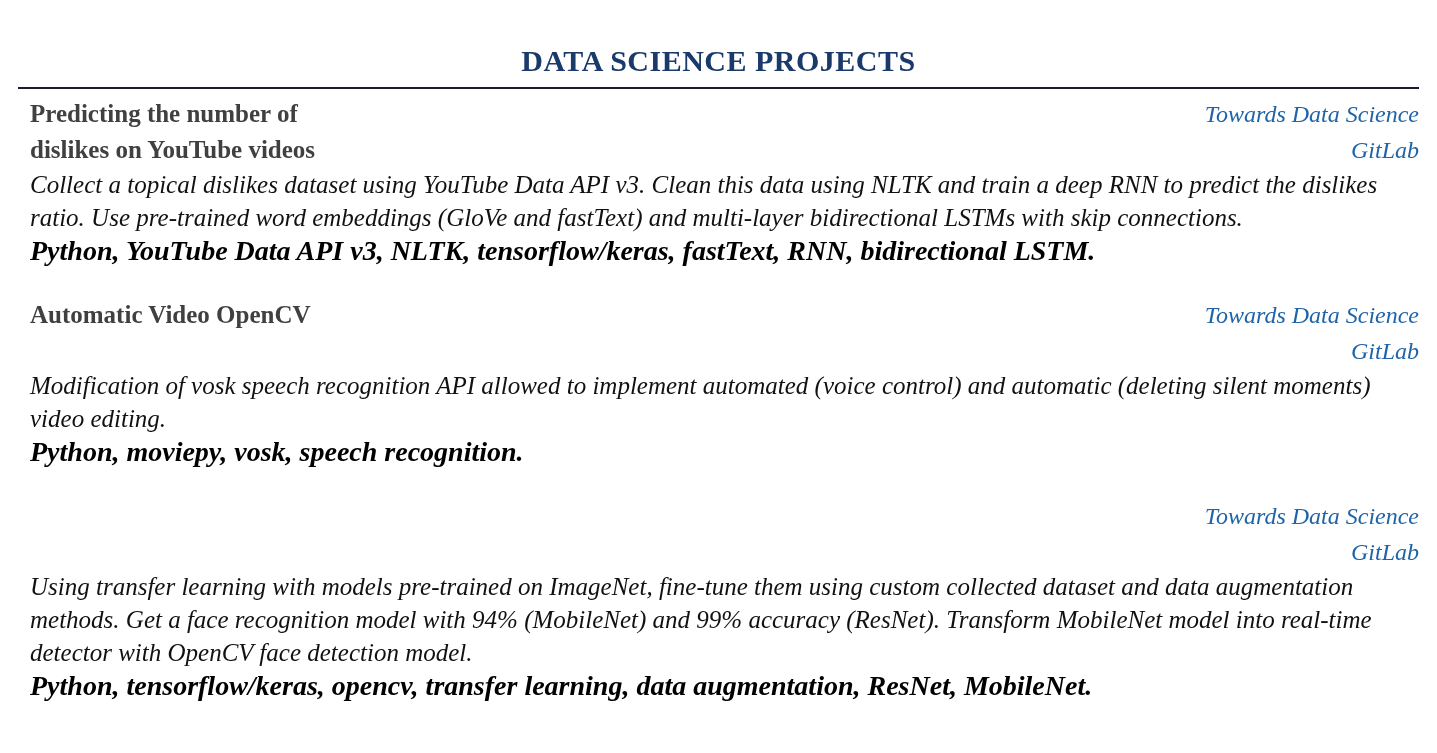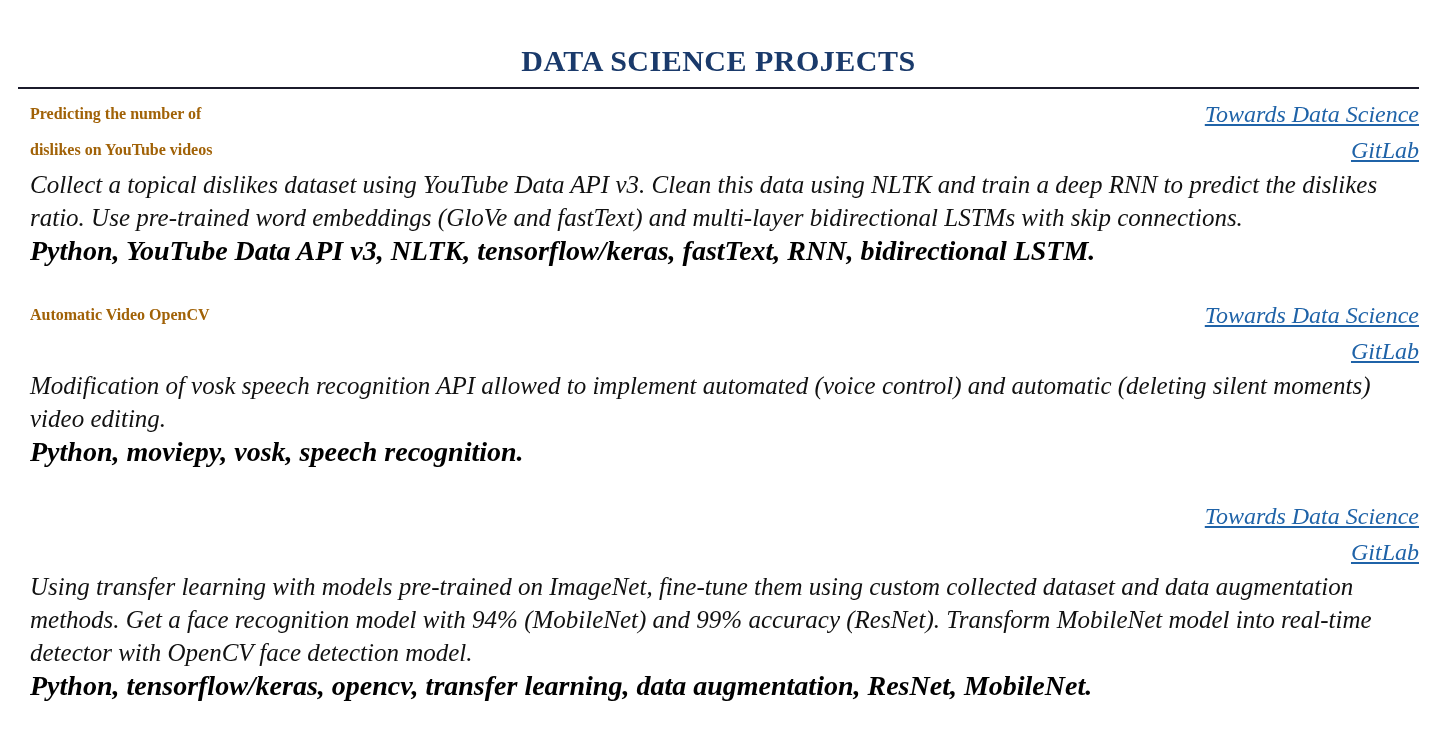--- a/index.html
+++ b/index.html
@@ -60,32 +60,31 @@
     min-height: 36px;
   }
   .project-links {
     float: right;
     text-align: right;
     width: 300px;
     margin-left: 14px;
   }
   .project-title {
     font-weight: bold;
-    font-size: 16px;
+    font-size: 25px;
     line-height: 36px;
-    color: #a16207;
+    color: #404040;
     max-width: 560px;
   }
   .link {
     display: block;
     font-style: italic;
     font-size: 24px;
     line-height: 36px;
     color: #1f63a8;
-    text-decoration: underline;
     text-underline-offset: 2px;
     cursor: pointer;
     white-space: nowrap;
   }
 
   .project-desc {
     font-size: 25px;
     line-height: 33px;
     color: #111111;
     margin: 0;

